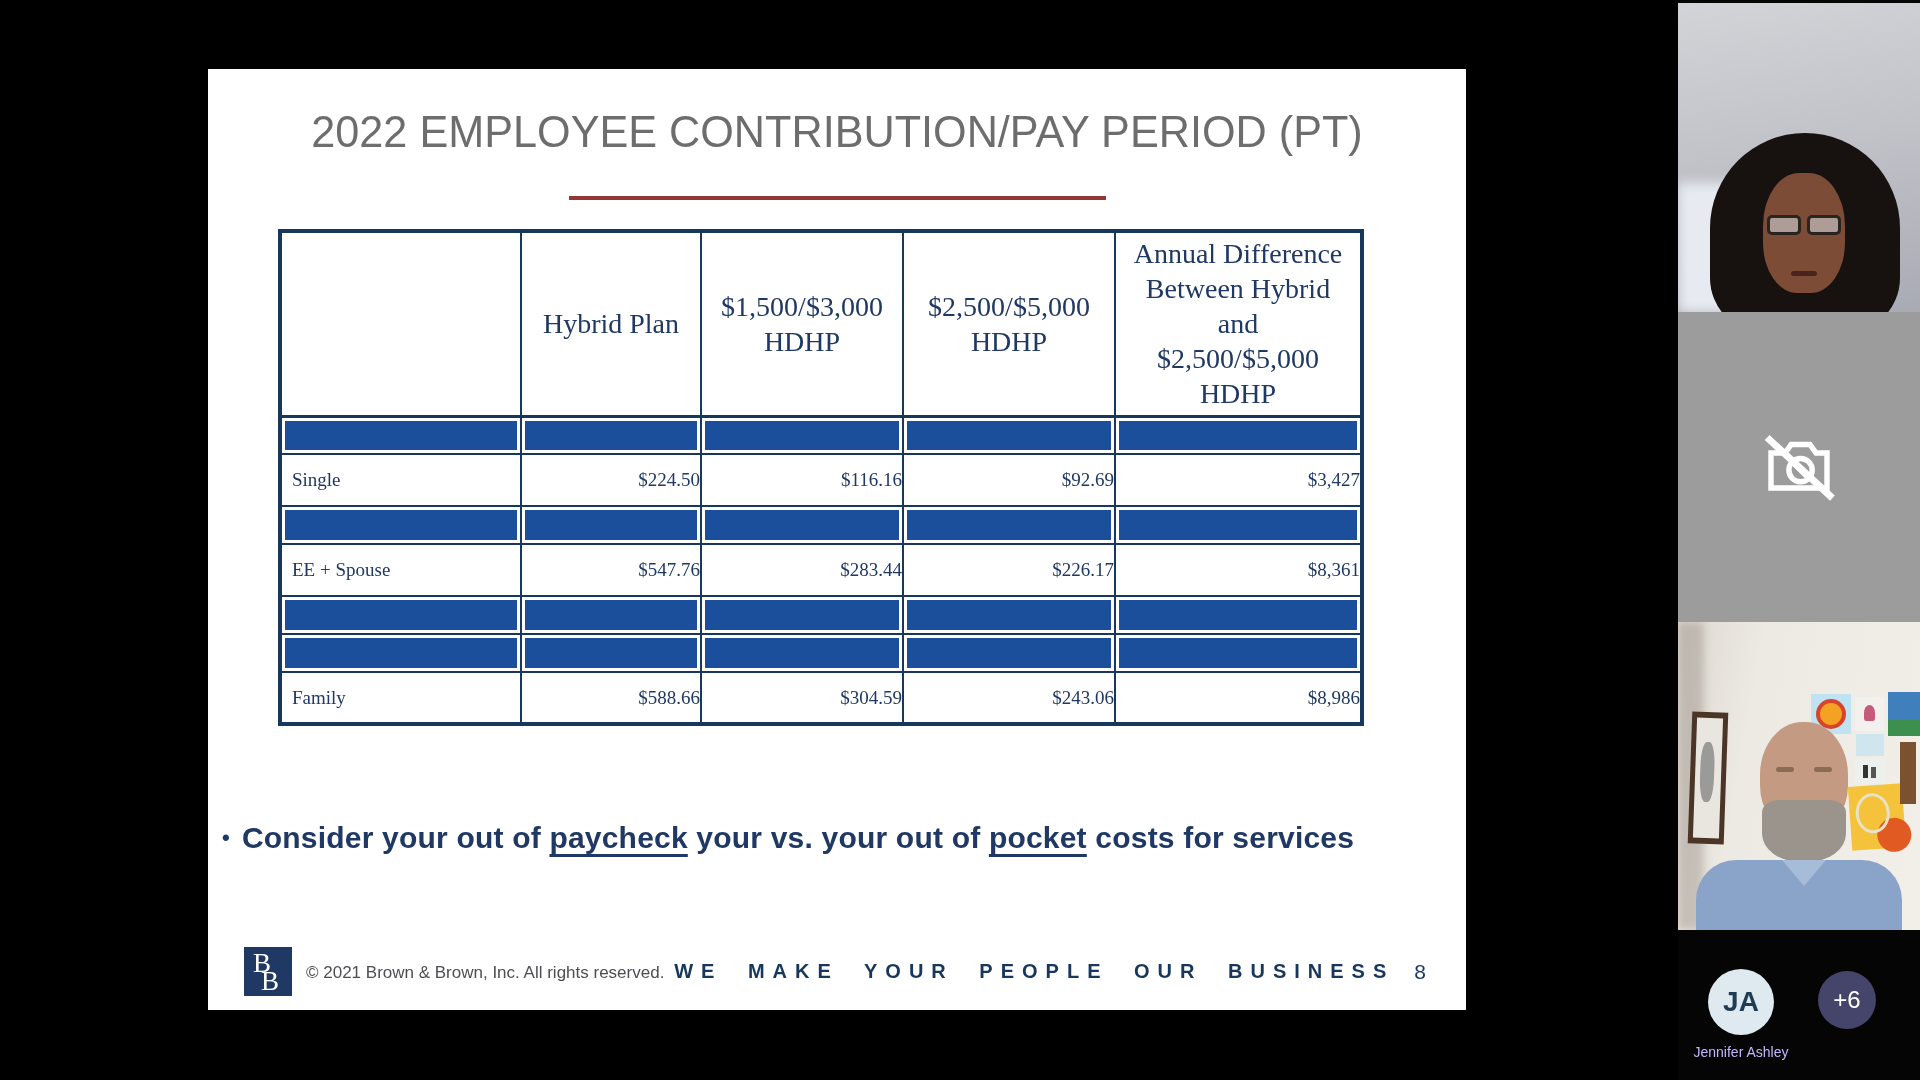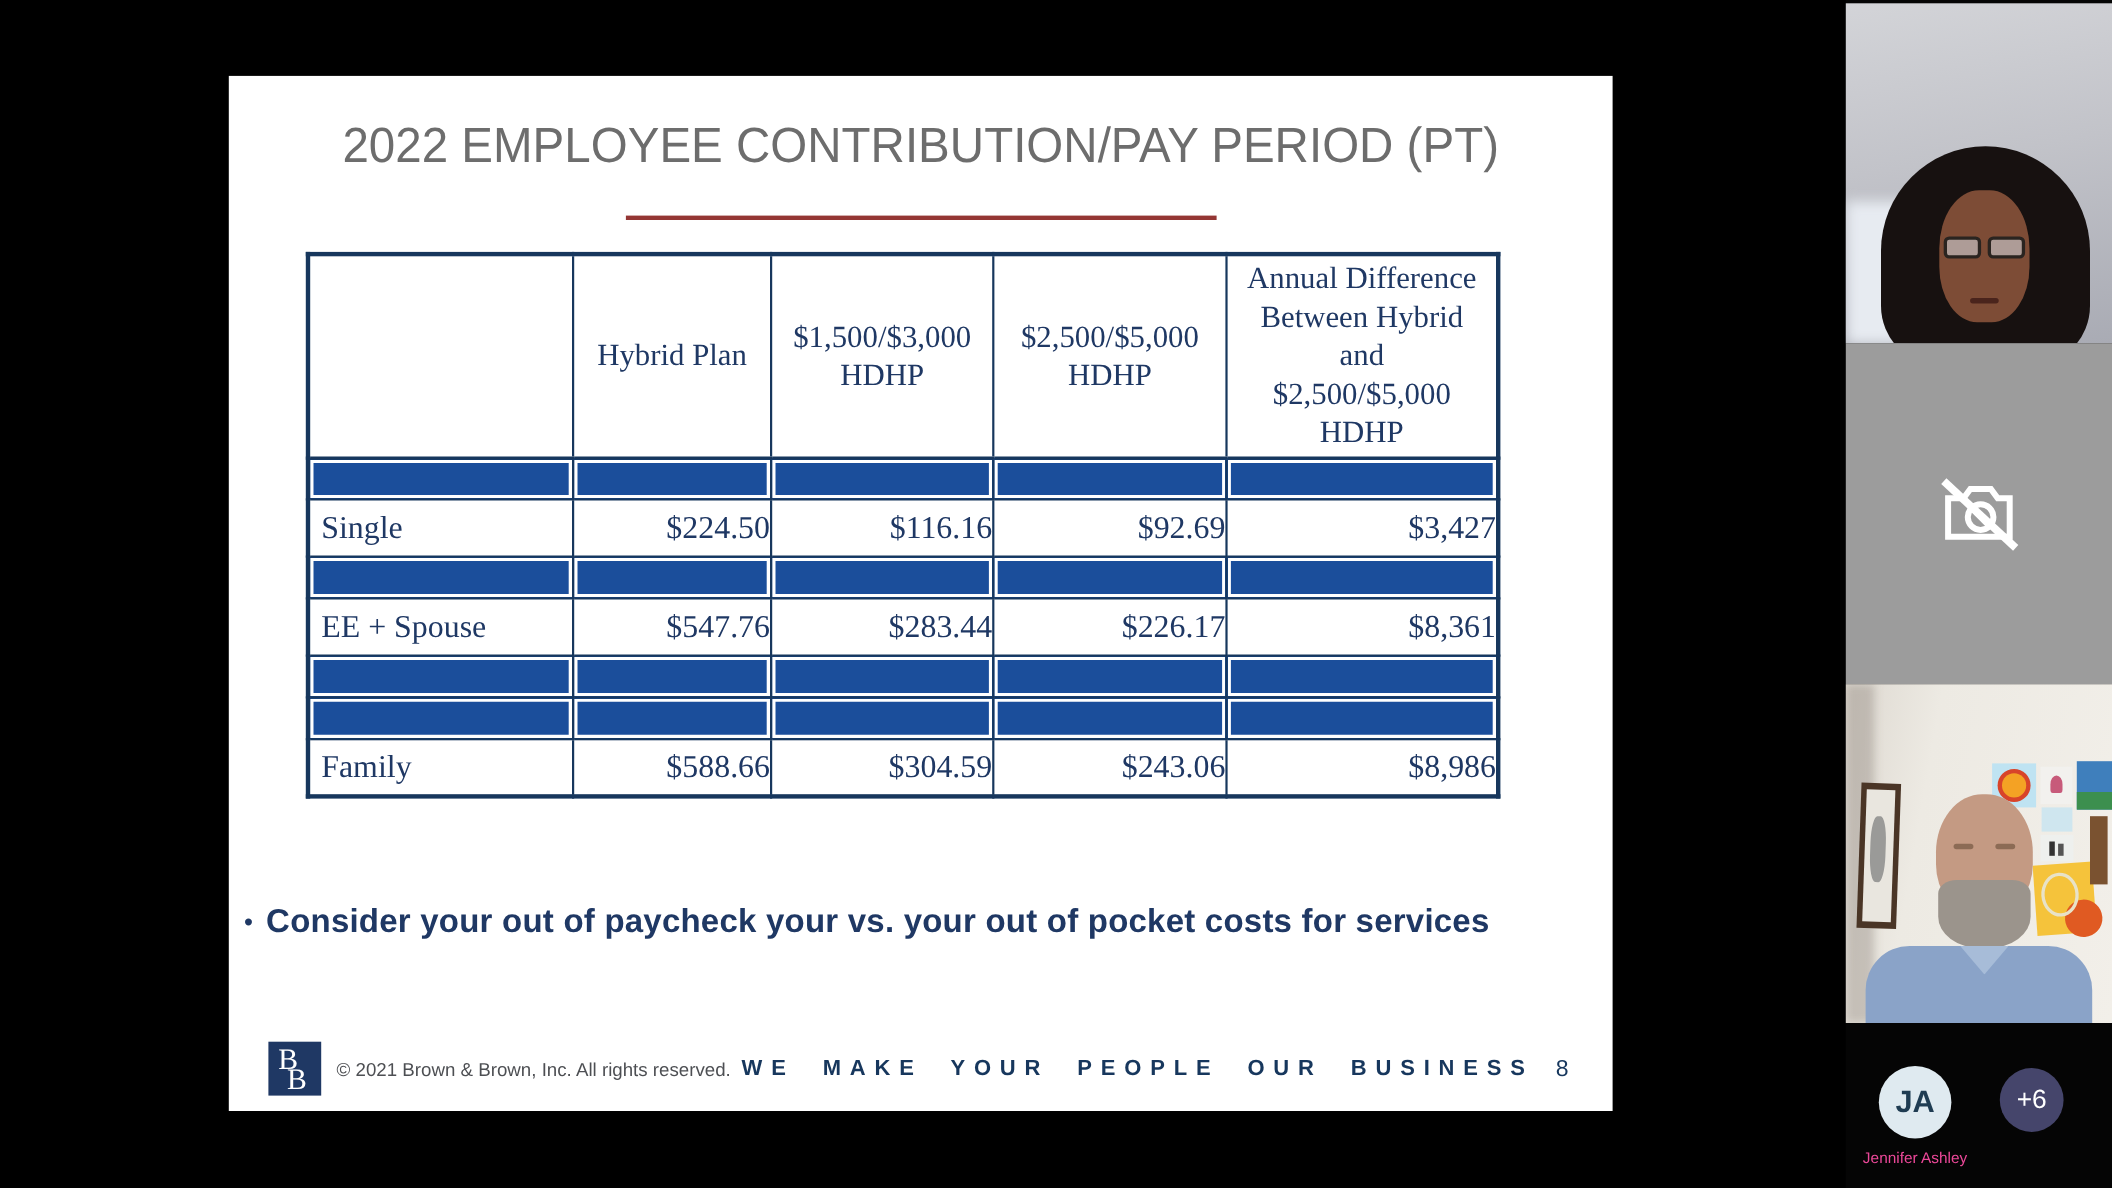--- a/index.html
+++ b/index.html
@@ -20,28 +20,28 @@
     font-family:"Liberation Serif", serif; color:#1f3864; }
   .plan-table col.c0 { width:241px; } .plan-table col.c1 { width:180px; }
   .plan-table col.c2 { width:202px; } .plan-table col.c3 { width:212px; }
   .plan-table col.c4 { width:247px; }
   .plan-table thead th { height:185px; border:2px solid #17375d; border-bottom-width:3px;
     font-weight:normal; font-size:28px; line-height:1.25; text-align:center; vertical-align:middle;
     white-space:pre-line; }
   .plan-table tr.spacer td { height:38px; background:#1b4e9b; border:2px solid #17375d;
     box-shadow:inset 0 0 0 3px #fff; }
   .plan-table tr.data td, .plan-table tr.data th { height:52px; border:2px solid #17375d;
-    font-size:29px; font-weight:normal; vertical-align:middle; }
+    font-size:19px; font-weight:normal; vertical-align:middle; }
   .plan-table tr.data th { text-align:left; padding-left:10px; }
   .plan-table tr.data td { text-align:right; }
 
   .bullet-line { position:absolute; left:14px; top:752px; display:flex; align-items:center; gap:12px;
     color:#1f3864; font-weight:bold; font-size:30px; letter-spacing:.2px; }
   .bullet-line .marker { font-size:22px; line-height:1; }
-  .bullet-line .u { text-decoration-thickness:3px; text-underline-offset:6px; }
+  .bullet-line .u { text-decoration:underline; text-decoration-thickness:3px; text-underline-offset:6px; }
 
   .logo { position:absolute; left:36px; top:878px; width:48px; height:49px; background:#1f3864;
     color:#fff; font-family:"Liberation Serif", serif; }
   .logo span { position:absolute; font-size:27px; line-height:1; }
   .logo .b1 { left:9px; top:3px; }
   .logo .b2 { left:17px; top:21px; }
   .copyright { position:absolute; left:98px; top:894px; font-size:17px; color:#4d4f53; }
   .footer-right { position:absolute; right:40px; top:891px; display:flex; align-items:flex-start; gap:20px; }
   .tagline { font-size:20px; font-weight:bold; color:#17375d; letter-spacing:8px; word-spacing:12px; }
   .page-num { font-size:21px; color:#17375d; }
@@ -100,21 +100,21 @@
   .m-collar { position:absolute; left:104px; top:238px; width:44px; height:26px; background:#a7bcd8;
     clip-path:polygon(0 0,100% 0,50% 100%); }
 
   
   .avatar-ja { position:absolute; left:30px; top:969px; width:66px; height:66px; border-radius:50%;
     background:#dfeaf0; color:#1f3c52; display:flex; align-items:center; justify-content:center;
     font-size:28px; font-weight:bold; }
   .avatar-more { position:absolute; left:140px; top:971px; width:58px; height:58px; border-radius:50%;
     background:#45456b; color:#fff; display:flex; align-items:center; justify-content:center; font-size:24px; }
   .avatar-name { position:absolute; left:3px; top:1044px; width:120px; text-align:center;
-    color:#ec4899; font-size:14px; }
+    color:#c4b5fd; font-size:14px; }
 </style>
 </head>
 <body>
 
 <div id="screen">
 
   <div class="slide">
     <div class="slide-title">2022 EMPLOYEE CONTRIBUTION/PAY PERIOD (PT)</div>
     <div class="title-underline"></div>
 

